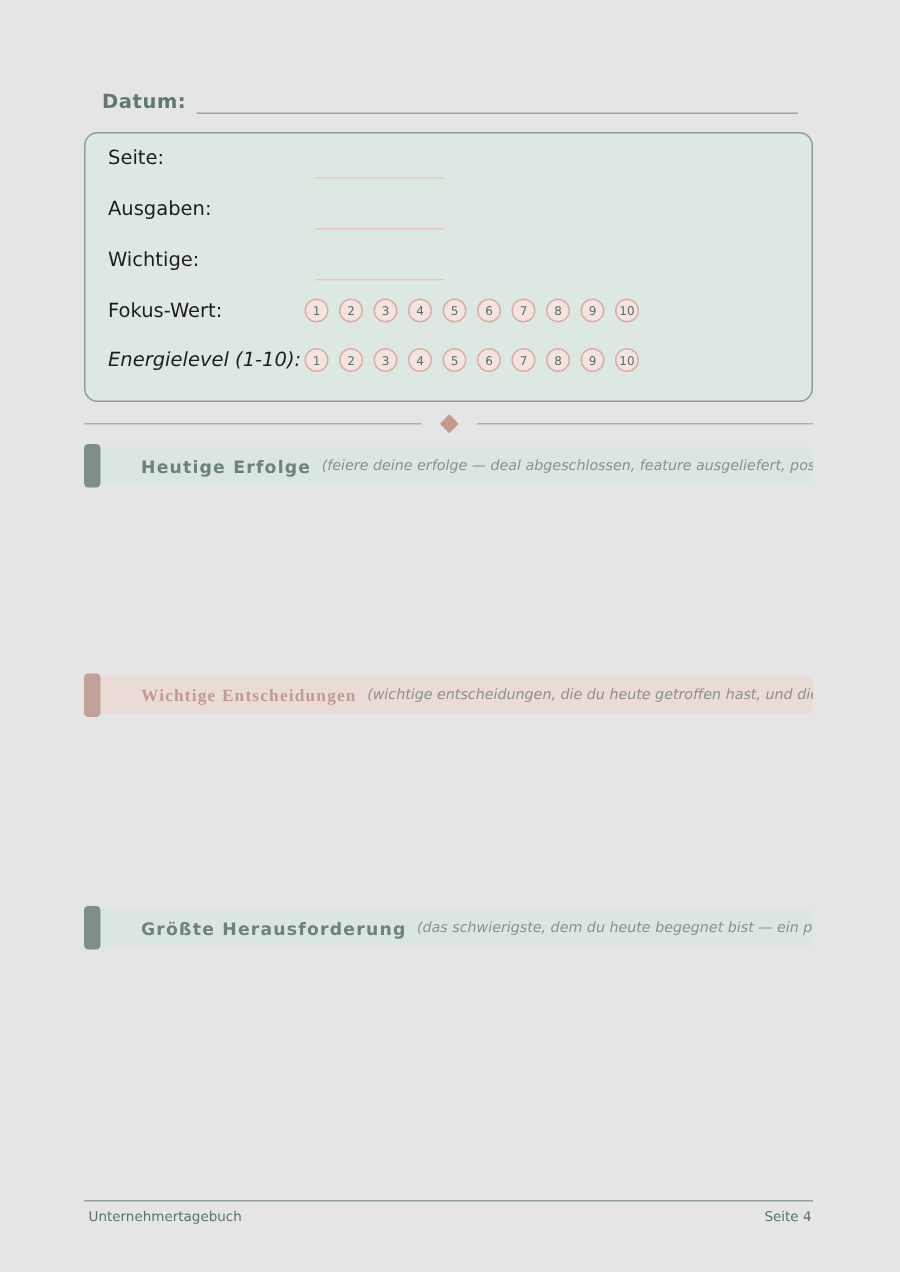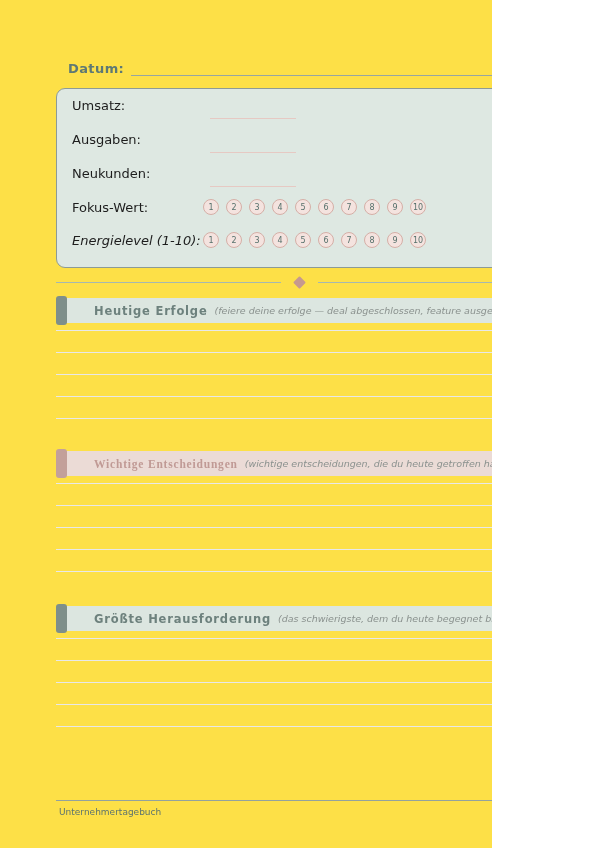--- a/index.html
+++ b/index.html
@@ -2,21 +2,21 @@
 <html><head>
 <meta charset="utf-8">
 <style>
   * { margin:0; padding:0; box-sizing:border-box; }
   html,body { background:#ffffff; }
   body {
     width:600px; height:848px; position:relative;
     font-family:"DejaVu Sans", sans-serif;
     -webkit-font-smoothing:antialiased;
   }
-  .page { position:relative; width:492px; height:848px; background:#fde047; overflow:hidden; }
+  .page { position:relative; width:600px; height:848px; background:#e5e5e5; overflow:hidden; }
 
   
   .datum-row { position:absolute; left:68px; top:61px; width:464px; display:flex; align-items:flex-end; }
   .datum-label { font-size:13px; font-weight:bold; color:#5e7974; letter-spacing:0.4px; }
   .datum-line { flex:1; border-bottom:1px solid #97a6a1; height:15px; margin-left:7px; }
 
   
   .stats-box {
     position:absolute; left:56px; top:88px; width:486px; height:180px;
     background:#dee8e2; border:1px solid #8d9b96; border-radius:9px;
@@ -62,23 +62,23 @@
 <body>
 
 <div class="page">
 
   <div class="datum-row">
     <span class="datum-label">Datum:</span>
     <span class="datum-line"></span>
   </div>
 
   <div class="stats-box">
-    <span class="stat-label lbl-1">Umsatz:</span>
+    <span class="stat-label lbl-1">Seite:</span>
     <span class="stat-label lbl-2">Ausgaben:</span>
-    <span class="stat-label lbl-3">Neukunden:</span>
+    <span class="stat-label lbl-3">Wichtige:</span>
     <span class="stat-label lbl-4">Fokus-Wert:</span>
     <span class="stat-label lbl-5">Energielevel (1-10):</span>
 
     <span class="stat-input inp-1"></span>
     <span class="stat-input inp-2"></span>
     <span class="stat-input inp-3"></span>
 
     <div class="rating-row row-1">
         <span class="circle">1</span>
         <span class="circle">2</span>

